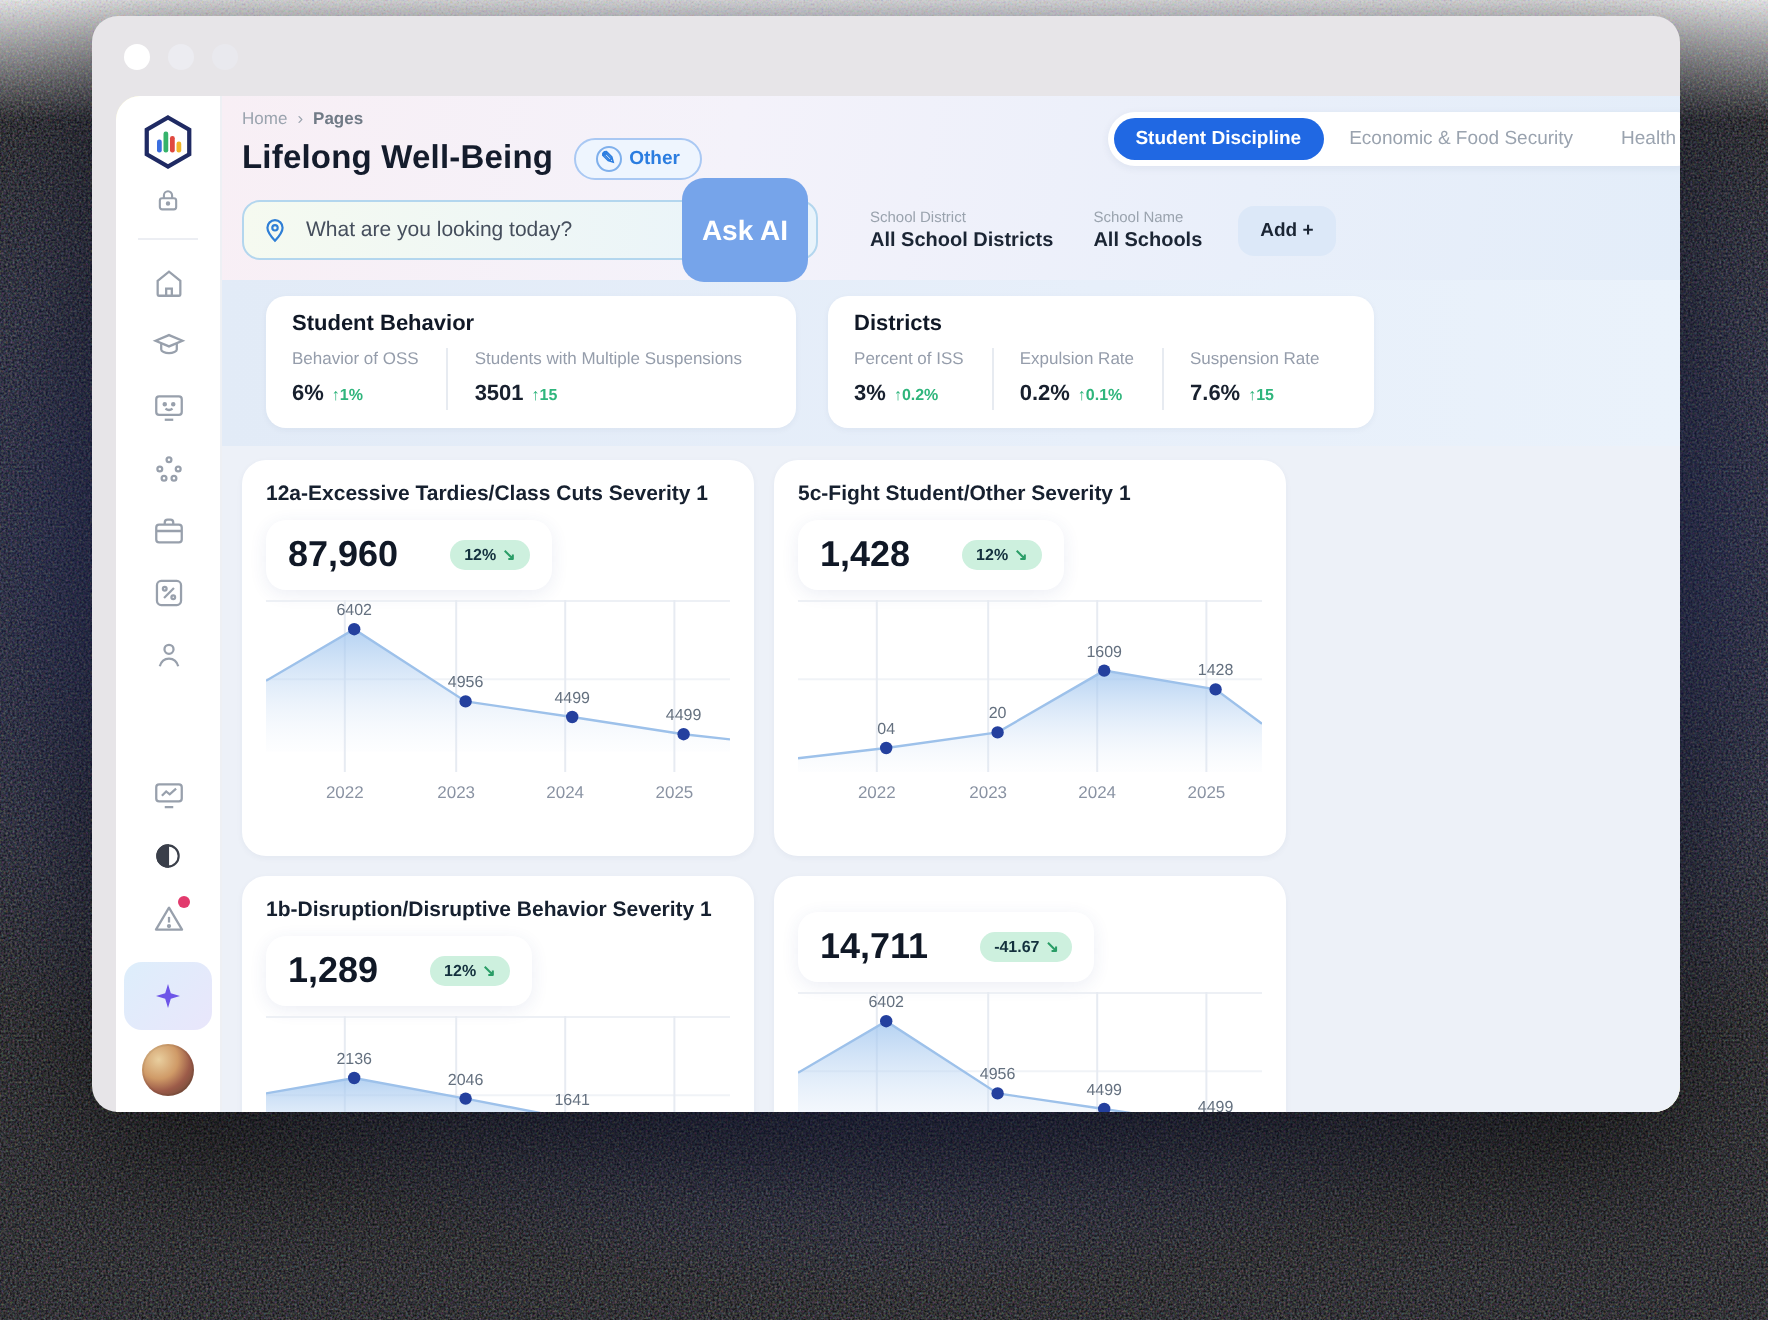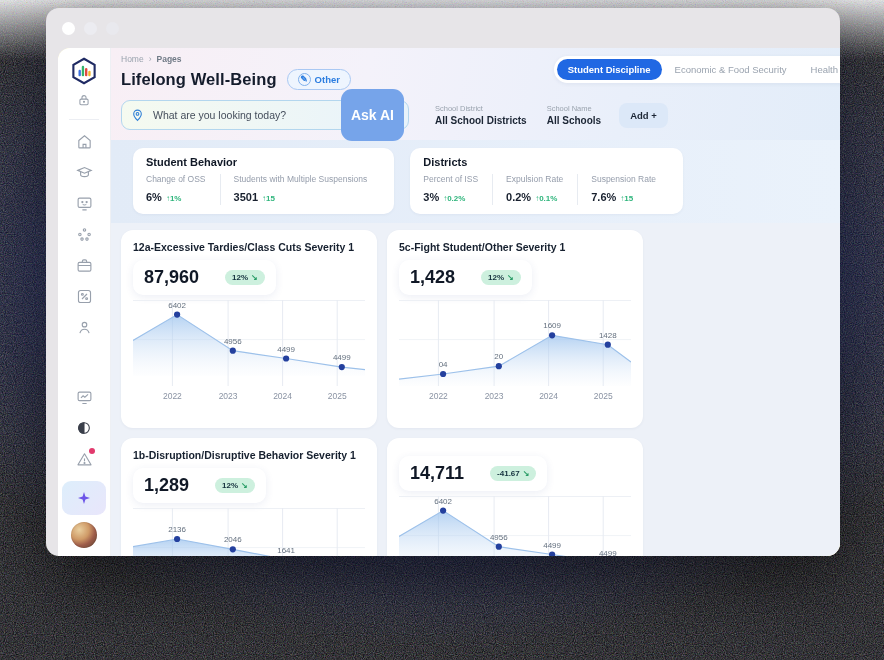--- a/index.html
+++ b/index.html
@@ -239,21 +239,21 @@
       <div class="tabsbar" id="tabsbar">
           <span class="tab active">Student Discipline</span>
           <span class="tab">Economic &amp; Food Security</span>
           <span class="tab">Health</span>
         </div>
       <div class="stats-band" id="statsband">
           <div class="stat-card">
             <div class="stat-title">Student Behavior</div>
             <div class="stat-row">
               <div class="stat">
-                <div class="stat-label">Change of OSS</div>
+                <div class="stat-label">Behavior of OSS</div>
                 <div><span class="stat-value">6%</span><span class="stat-delta">↑1%</span></div>
               </div>
               <div class="stat">
                 <div class="stat-label">Students with Multiple Suspensions</div>
                 <div><span class="stat-value">3501</span><span class="stat-delta">↑15</span></div>
               </div>
             </div>
           </div>
           <div class="stat-card">
             <div class="stat-title">Districts</div>

